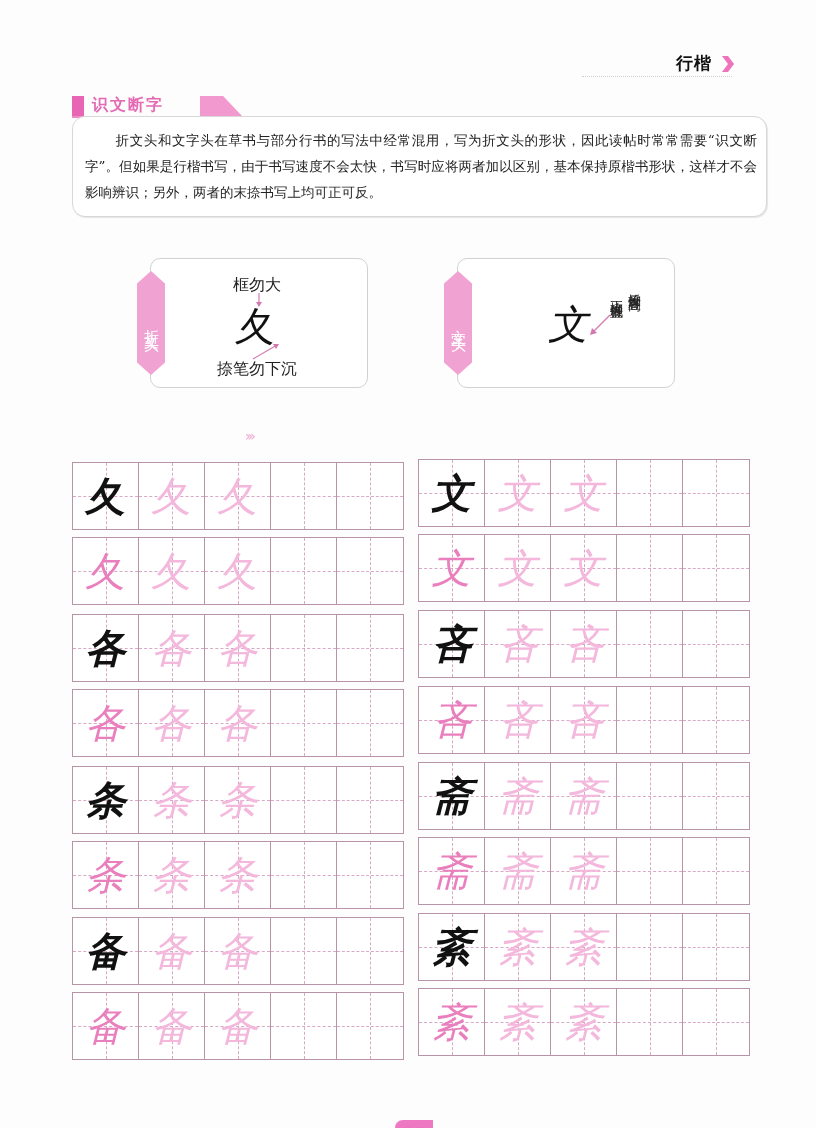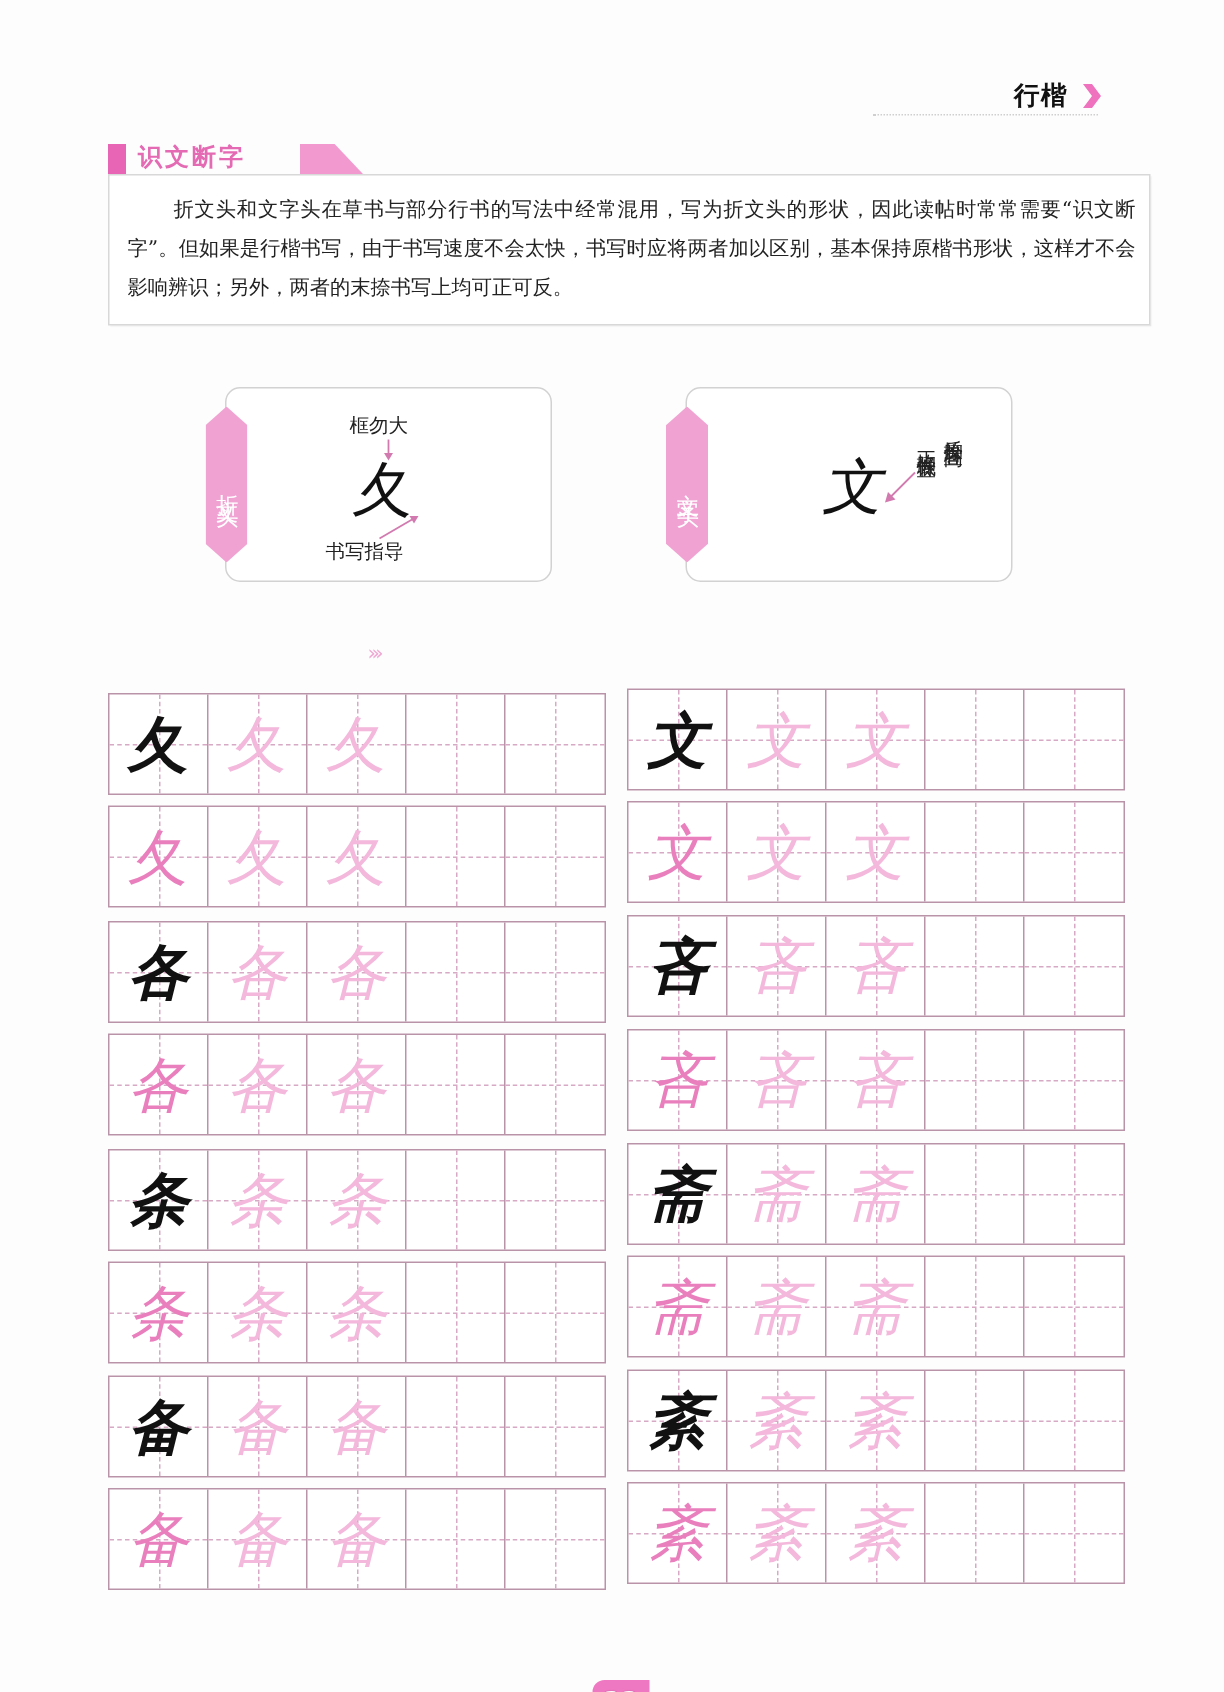--- a/index.html
+++ b/index.html
@@ -15,30 +15,30 @@
   .header-chevron { position: absolute; left: 140px; top: 4px; width: 12px; height: 16px; }
 
   
   .section-tab { position: absolute; height: 24px; }
   .tab-block { position: absolute; left: 0; top: 2px; width: 12px; height: 20px; background: #e765b4; }
   .tab-label { position: absolute; left: 20px; top: 1px; font-family: "DejaVu Sans", sans-serif; font-size: 16px; color: #e46ab4; letter-spacing: 2px; font-weight: bold; }
   .tab-tail { position: absolute; top: 2px; height: 20px; background: #f29ad0; }
   .tab-underline { position: absolute; left: 0; top: 22px; height: 2px; background: #ee8ac6; }
 
   
-  .guide-box { position: absolute; left: 72px; top: 116px; width: 695px; height: 101px; border: 1px solid #d8d8d8; border-radius: 0; background: #fff; box-shadow: 1px 1px 1px #e5e5e5; }
+  .guide-box { position: absolute; left: 72px; top: 116px; width: 695px; height: 101px; border: 1px solid #d8d8d8; border-radius: 13px; background: #fff; box-shadow: 1px 1px 1px #e5e5e5; }
   .guide-text { position: absolute; left: 12px; top: 10px; width: 672px; font-size: 13.5px; line-height: 26px; color: #222; text-align: justify; }
   .guide-text .indent { display: inline-block; width: 30px; }
 
   
   .card { position: absolute; top: 258px; width: 218px; height: 130px; border: 1px solid #d2d2d2; border-radius: 10px; background: #fff; }
   .card-label { position: absolute; left: -14px; top: 12px; width: 28px; height: 104px; background: #f0a3d2; clip-path: polygon(50% 0, 100% 12%, 100% 88%, 50% 100%, 0 88%, 0 12%); display: flex; align-items: center; justify-content: center; }
   .card-label span { writing-mode: vertical-rl; color: #fff; font-family: "DejaVu Sans", sans-serif; font-size: 15px; letter-spacing: 4px; }
   .card-char { position: absolute; font-family: "DejaVu Serif", serif; font-size: 40px; color: #111; font-style: italic; }
-  .card-note { position: absolute; font-family: Liberation Mono, monospace; font-size: 13px; color: #222; }
+  .card-note { position: absolute; font-family: Liberation Mono, monospace; font-size: 16px; color: #222; }
   .vnote { position: absolute; writing-mode: vertical-rl; font-family: "DejaVu Sans", sans-serif; font-size: 13px; line-height: 16px; color: #222; letter-spacing: 1px; }
   .arrow-svg { position: absolute; overflow: visible; }
 
   
   .grid-row { position: absolute; height: 68px; display: flex; border: 1px solid #b993a8; background: #fff; }
   .cell { position: relative; width: 66px; height: 66px; border-right: 1px solid #b993a8; }
   .cell:last-child { border-right: none; }
   .cell .gh { position: absolute; left: 0; right: 0; top: 50%; border-top: 1px dashed #d7a9c4; }
   .cell .gv { position: absolute; top: 0; bottom: 0; left: 50%; border-left: 1px dashed #d7a9c4; }
   .cell .ch { position: absolute; left: 0; top: 0; width: 100%; height: 100%; display: flex; align-items: center; justify-content: center; font-family: "DejaVu Serif", serif; font-size: 40px; font-style: italic; }
@@ -88,21 +88,21 @@
     <div class="card-note" style="left:82px; top:16px;">框勿大</div>
     <svg class="arrow-svg" style="left:104px; top:34px;" width="8" height="14">
       <line x1="4" y1="0" x2="4" y2="12" stroke="#d27ab0" stroke-width="1.2"></line>
       <polygon points="1,9 7,9 4,14" fill="#d27ab0"></polygon>
     </svg>
     <div class="card-char" style="left:84px; top:40px;">夂</div>
     <svg class="arrow-svg" style="left:100px; top:84px;" width="30" height="18">
       <line x1="2" y1="16" x2="26" y2="2" stroke="#d27ab0" stroke-width="1.2"></line>
       <polygon points="22,1 28,1 25,6" fill="#d27ab0"></polygon>
     </svg>
-    <div class="card-note" style="left:66px; top:100px;">书写指导</div>
+    <div class="card-note" style="left:66px; top:100px;">捺笔勿下沉</div>
   </div>
 
   <div class="card" style="left:457px;">
     <div class="card-label">
         <span>文字头</span>
       </div>
     <div class="card-char" style="left:90px; top:38px;">文</div>
     <svg class="arrow-svg" style="left:130px; top:54px;" width="24" height="24">
       <line x1="22" y1="2" x2="4" y2="20" stroke="#d27ab0" stroke-width="1.2"></line>
       <polygon points="2,22 4,15 9,20" fill="#d27ab0"></polygon>

